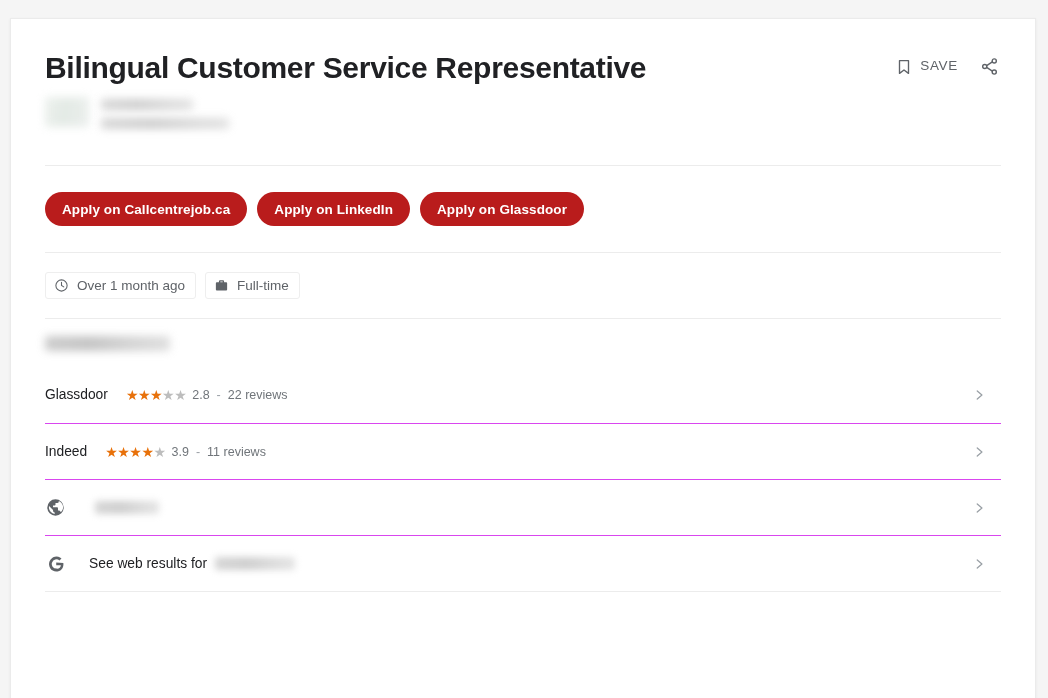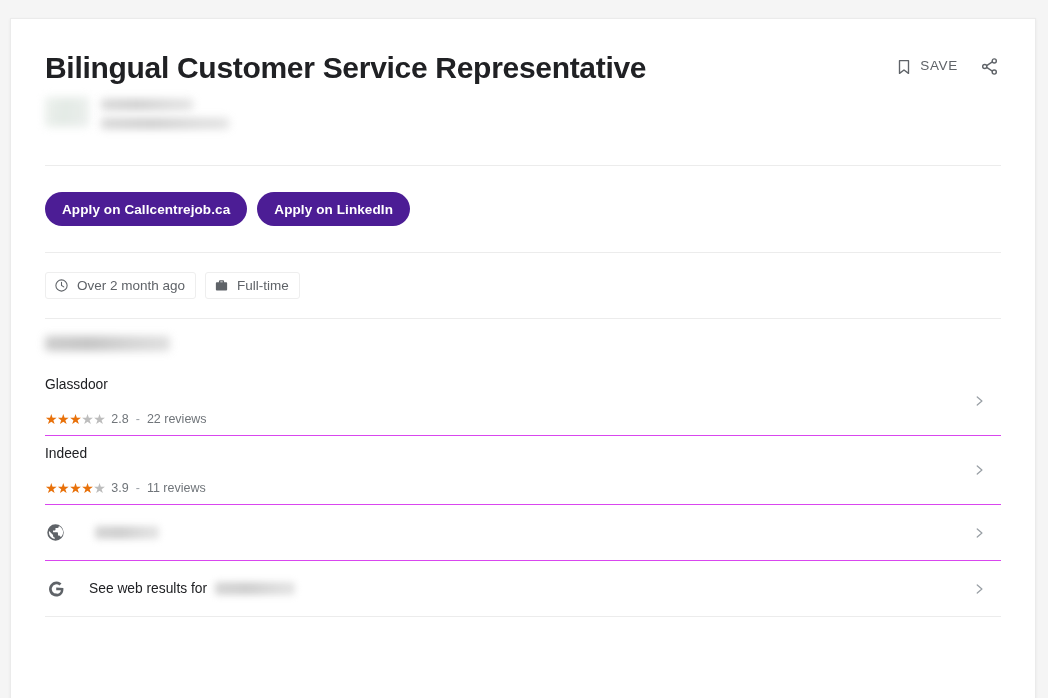--- a/index.html
+++ b/index.html
@@ -105,21 +105,21 @@
     width: 100%;
   }
 
   
   .apply-row {
     display: flex;
     gap: 10px;
     padding: 26px 0 26px 0;
   }
   .apply-btn {
-    background: #4c1d95;
+    background: #b91c1c;
     color: #ffffff;
     font-size: 13.5px;
     font-weight: bold;
     border: none;
     border-radius: 17px;
     height: 34px;
     padding: 0 17px;
     cursor: pointer;
     letter-spacing: .1px;
     white-space: nowrap;
@@ -174,21 +174,21 @@
     width: 44px;
     flex: 0 0 44px;
     display: flex;
     align-items: center;
     justify-content: flex-start;
     color: #5f6368;
   }
   .row-body {
     flex: 1 1 auto;
     display: flex;
-    flex-direction: column;
+    flex-direction: row;
     gap: 18px;
     padding: 9px 0;
   }
   .row-title {
     font-size: 13.8px;
     color: #202124;
     line-height: 18px;
   }
   .rating-line {
     display: flex;
@@ -270,33 +270,34 @@
           <div class="blur-line blur-l2"></div>
         </div>
       </div>
     </div>
 
     <div class="divider"></div>
 
     <div class="apply-row">
       <button class="apply-btn">Apply on Callcentrejob.ca</button>
       <button class="apply-btn">Apply on LinkedIn</button>
+      <button class="apply-btn">Apply on Glassdoor</button>
     </div>
 
     <div class="divider"></div>
 
     <div class="chips-row">
       <div class="chip">
         <span>
           <svg width="15" height="15" viewBox="0 0 24 24" fill="none" stroke="#5f6368" stroke-width="1.7" stroke-linecap="round">
             <circle cx="12" cy="12" r="9"></circle>
             <polyline points="12,6.8 12,12 15.6,14.2"></polyline>
           </svg>
         </span>
-        <span>Over 2 month ago</span>
+        <span>Over 1 month ago</span>
       </div>
       <div class="chip">
         <span>
           <svg width="15" height="15" viewBox="0 0 24 24" fill="#5f6368">
             <path d="M9.5 3.6h5a1.6 1.6 0 0 1 1.6 1.6V6.6h3.4A1.6 1.6 0 0 1 21 8.2v10.2a1.6 1.6 0 0 1-1.5 1.6H4.5A1.6 1.6 0 0 1 3 18.4V8.2a1.6 1.6 0 0 1 1.5-1.6h3.4V5.2A1.6 1.6 0 0 1 9.5 3.6zm.6 3h3.8V5.4h-3.8z"></path>
           </svg>
         </span>
         <span>Full-time</span>
       </div>
     </div>

